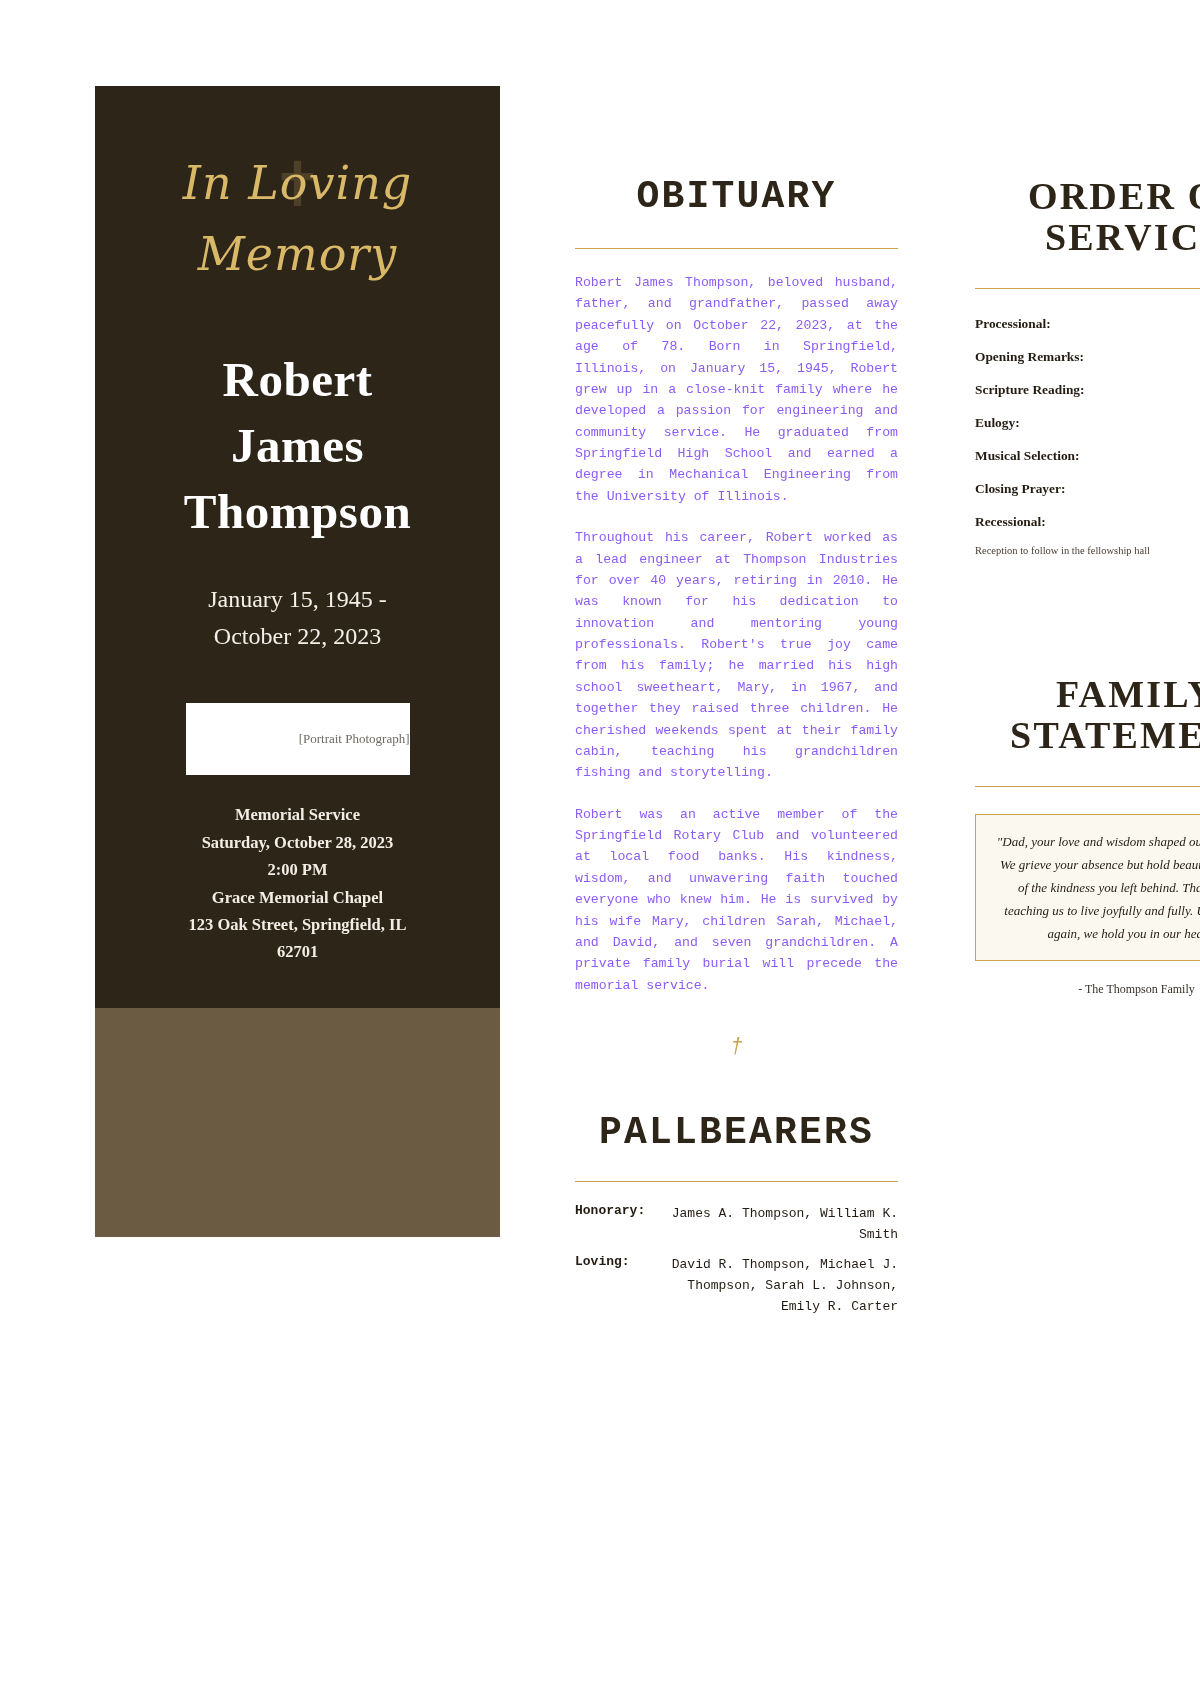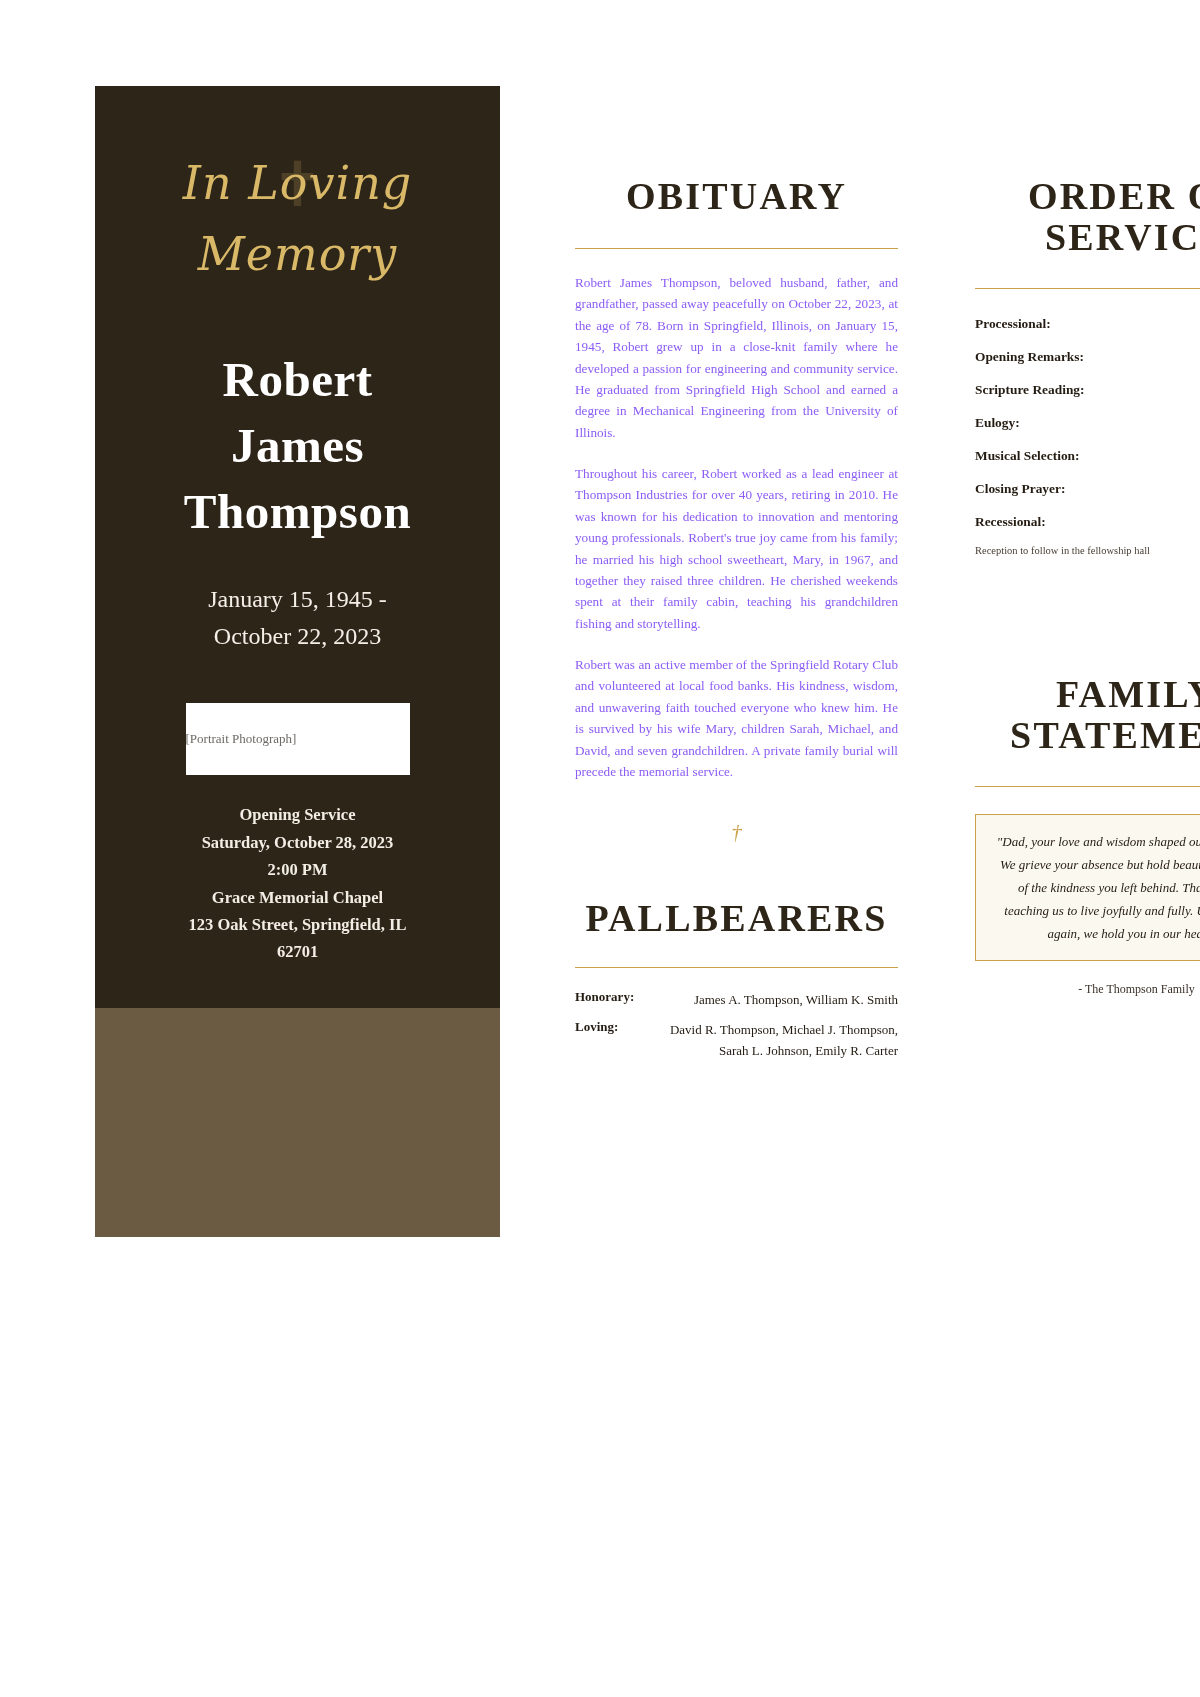--- a/index.html
+++ b/index.html
@@ -44,28 +44,28 @@
 
   .dec-name{
     color:#ffffff;font-weight:700;font-size:49px;line-height:1.35;
     margin-top:56px;letter-spacing:.5px;
   }
   .dec-dates{
     color:#f4f0e8;font-size:24px;line-height:1.55;margin-top:36px;font-weight:400;
   }
   .photo-box{
     width:224px;height:72px;background:#ffffff;margin:48px auto 0;
-    display:flex;align-items:center;justify-content:flex-start;
+    display:flex;align-items:center;justify-content:flex-end;
   }
   .photo-box span{font-size:13px;color:#6d6a63;}
   .svc{color:#f2eee5;font-size:16.5px;line-height:1.66;margin-top:26px;font-weight:700;}
   .svc .row{display:block;}
 
   
-  .col-mid{position:absolute;left:575px;top:176px;width:323px;}
+  .col-mid{position:absolute;left:575px;top:176px;width:323px;font-family:Liberation Mono, monospace;}
   .sec-head{
     text-align:center;font-weight:700;color:#2e2519;
     font-size:38px;letter-spacing:2.2px;line-height:1.08;
   }
   .rule{height:1px;background:#c9a24a;margin:31px 0 0;}
   .body-p{
     text-align:justify;color:#8b5cf6;font-size:13.2px;line-height:1.62;
     margin:20px 0 0;
   }
   .body-p:first-of-type{margin-top:23px;}
@@ -121,21 +121,21 @@
       <div class="dec-dates">
         <div>January 15, 1945 -</div>
         <div>October 22, 2023</div>
       </div>
 
       <div class="photo-box">
         <span>[Portrait Photograph]</span>
       </div>
 
       <div class="svc">
-        <span class="row">Opening Service</span>
+        <span class="row">Memorial Service</span>
         <span class="row">Saturday, October 28, 2023</span>
         <span class="row">2:00 PM</span>
         <span class="row">Grace Memorial Chapel</span>
         <span class="row">123 Oak Street, Springfield, IL</span>
         <span class="row">62701</span>
       </div>
     </div>
   </div>
 
   <div class="col-mid">

